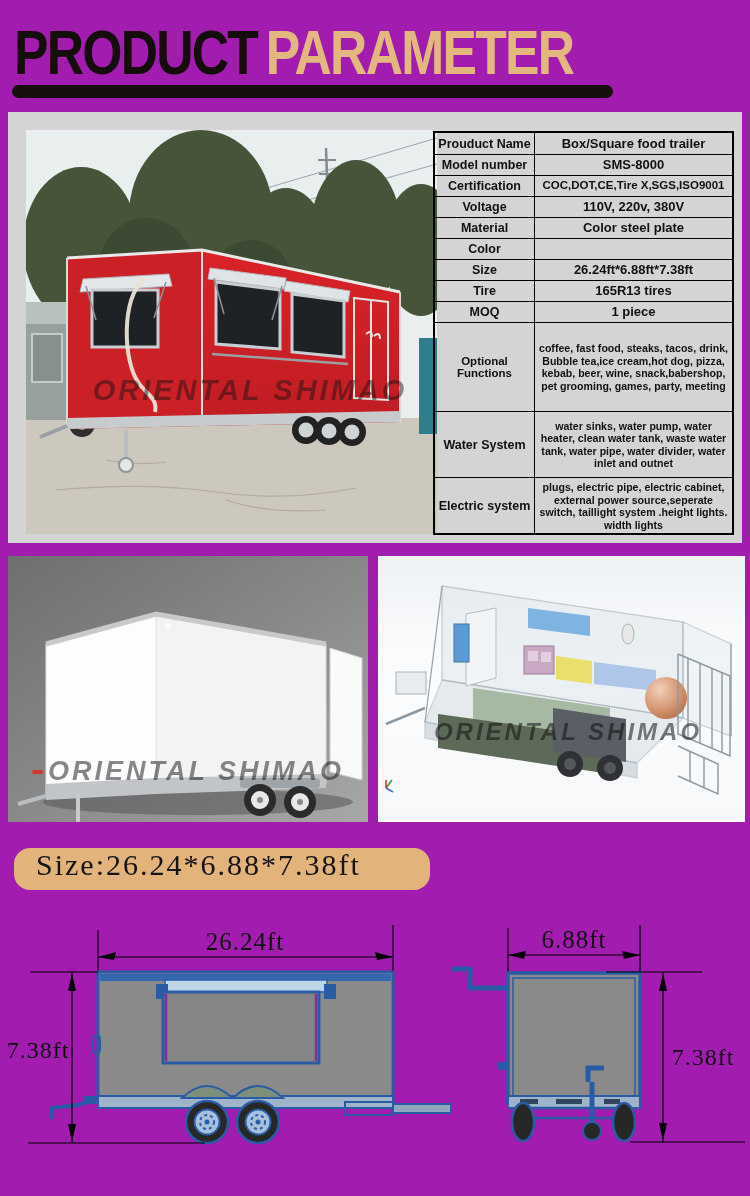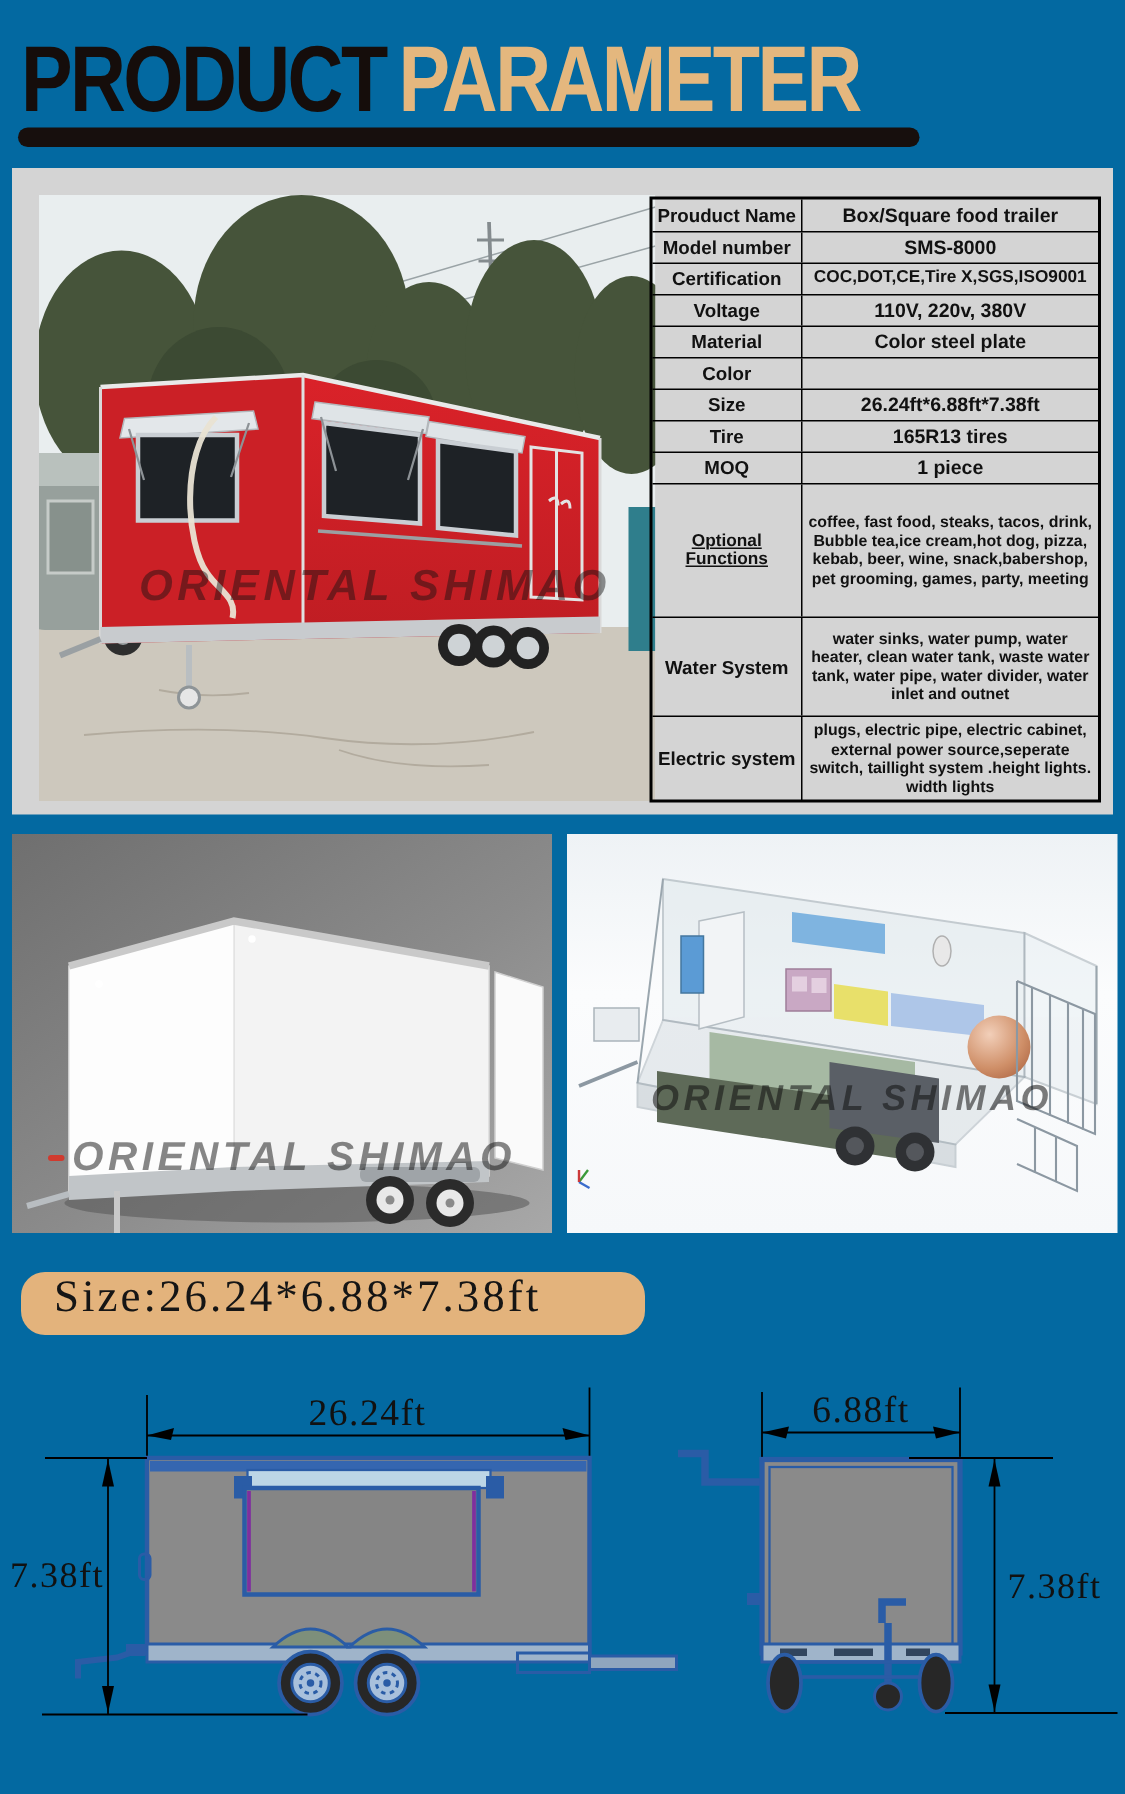--- a/index.html
+++ b/index.html
@@ -1,16 +1,16 @@
 <!DOCTYPE html>
 <html><head>
 <meta charset="utf-8">
 <style>
   html,body{margin:0;padding:0;background:#fff;}
-  .page{position:relative;width:750px;height:1196px;background:#0369a1;overflow:hidden;
+  .page{position:relative;width:750px;height:1196px;background:#a21caf;overflow:hidden;
         font-family:"Liberation Sans",sans-serif;}
   
   .title{position:absolute;left:14px;top:22px;font-size:60px;font-weight:900;
          letter-spacing:-2px;transform:scaleX(.86) scaleY(1.04);transform-origin:left top;
          white-space:nowrap;line-height:1;}
   .title .t-black{color:#150d0b;}
   .title .t-tan{color:#e4b77e;margin-left:10px;}
   .title-bar{position:absolute;left:12px;top:85px;width:601px;height:13px;background:#170f0d;border-radius:8px;}
   
   .spec-panel{position:absolute;left:8px;top:112px;width:734px;height:431px;background:#d4d4d4;}
@@ -23,21 +23,21 @@
   .spec-label{width:100px;flex:0 0 100px;border-right:1px solid #000;display:flex;align-items:center;
               justify-content:center;text-align:center;font-weight:bold;font-size:12.5px;padding:0 2px;box-sizing:border-box;}
   .spec-value{flex:1;display:flex;align-items:center;justify-content:center;text-align:center;
               font-weight:bold;font-size:13px;padding:0 2px;box-sizing:border-box;line-height:1.18;}
   .r-std{height:21px;}
   .r-opt{height:89px;}
   .r-water{height:66px;}
   .r-elec{height:57px;}
   .v-sm{font-size:11.5px;}
   .v-xs{font-size:10.6px;}
-  .l-sm{font-size:11.5px;text-decoration:underline;}
+  .l-sm{font-size:11.5px;}
   
   .render-left{position:absolute;left:8px;top:556px;width:360px;height:266px;
                background:linear-gradient(145deg,#6f6f6f 0%,#8b8b8b 55%,#a8a8a8 100%);}
   .render-right{position:absolute;left:378px;top:556px;width:367px;height:266px;
                 background:linear-gradient(180deg,#eef2f5 0%,#fbfcfd 40%,#f6f8fa 100%);}
   
   .size-banner{position:absolute;left:14px;top:848px;width:416px;height:42px;background:#e3b37c;
                border-radius:16px;display:flex;padding-left:22px;box-sizing:border-box;
                font-family:"Liberation Serif",serif;font-size:30px;letter-spacing:2px;color:#151515;}
   

